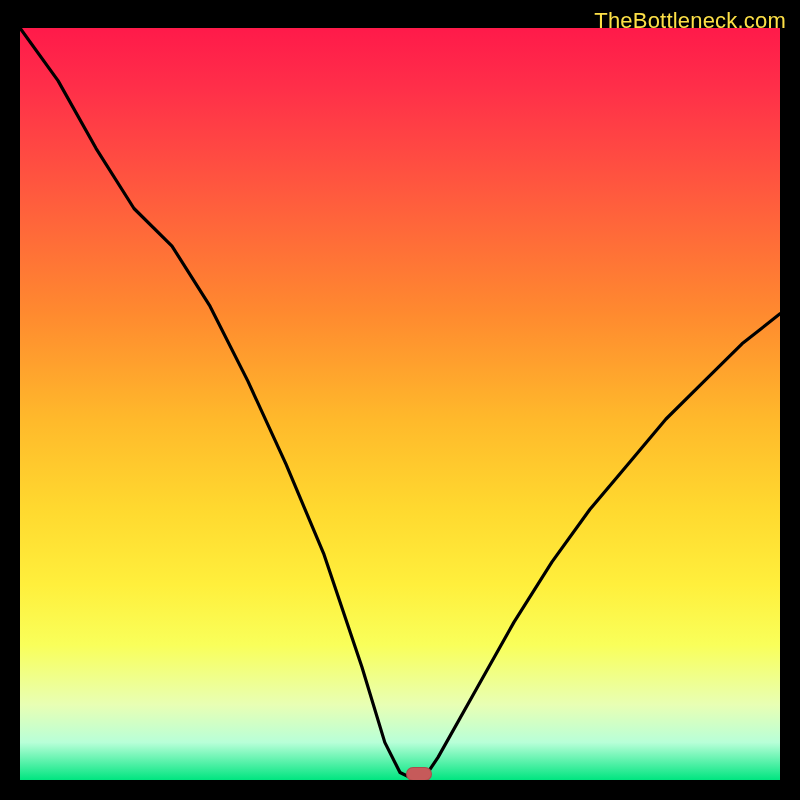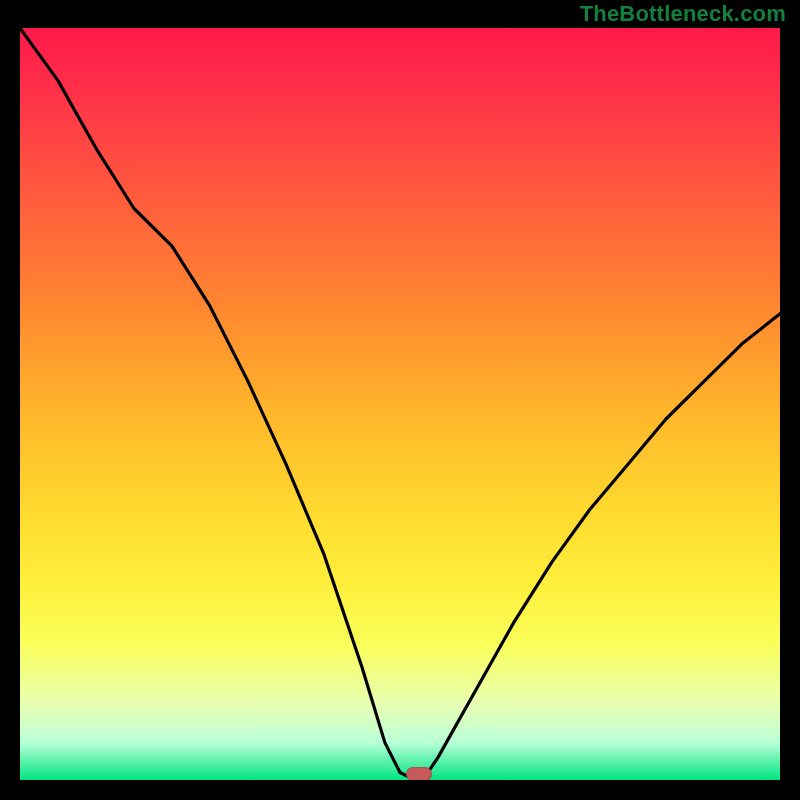--- a/index.html
+++ b/index.html
@@ -13,26 +13,26 @@
   .frame {
     position: absolute;
     left: 0;
     top: 0;
     width: 800px;
     height: 800px;
     background: #000;
   }
   .watermark {
     position: absolute;
-    top: 1px;
+    top: 8px;
     right: 14px;
     font-family: Arial, Helvetica, sans-serif;
     font-size: 22px;
-    font-weight: 700;
-    color: #15803d;
+    font-weight: 400;
+    color: #fde047;
     letter-spacing: 0.2px;
   }
   .plot {
     position: absolute;
     left: 20px;
     top: 28px;
     width: 760px;
     height: 752px;
     overflow: hidden;
   }

